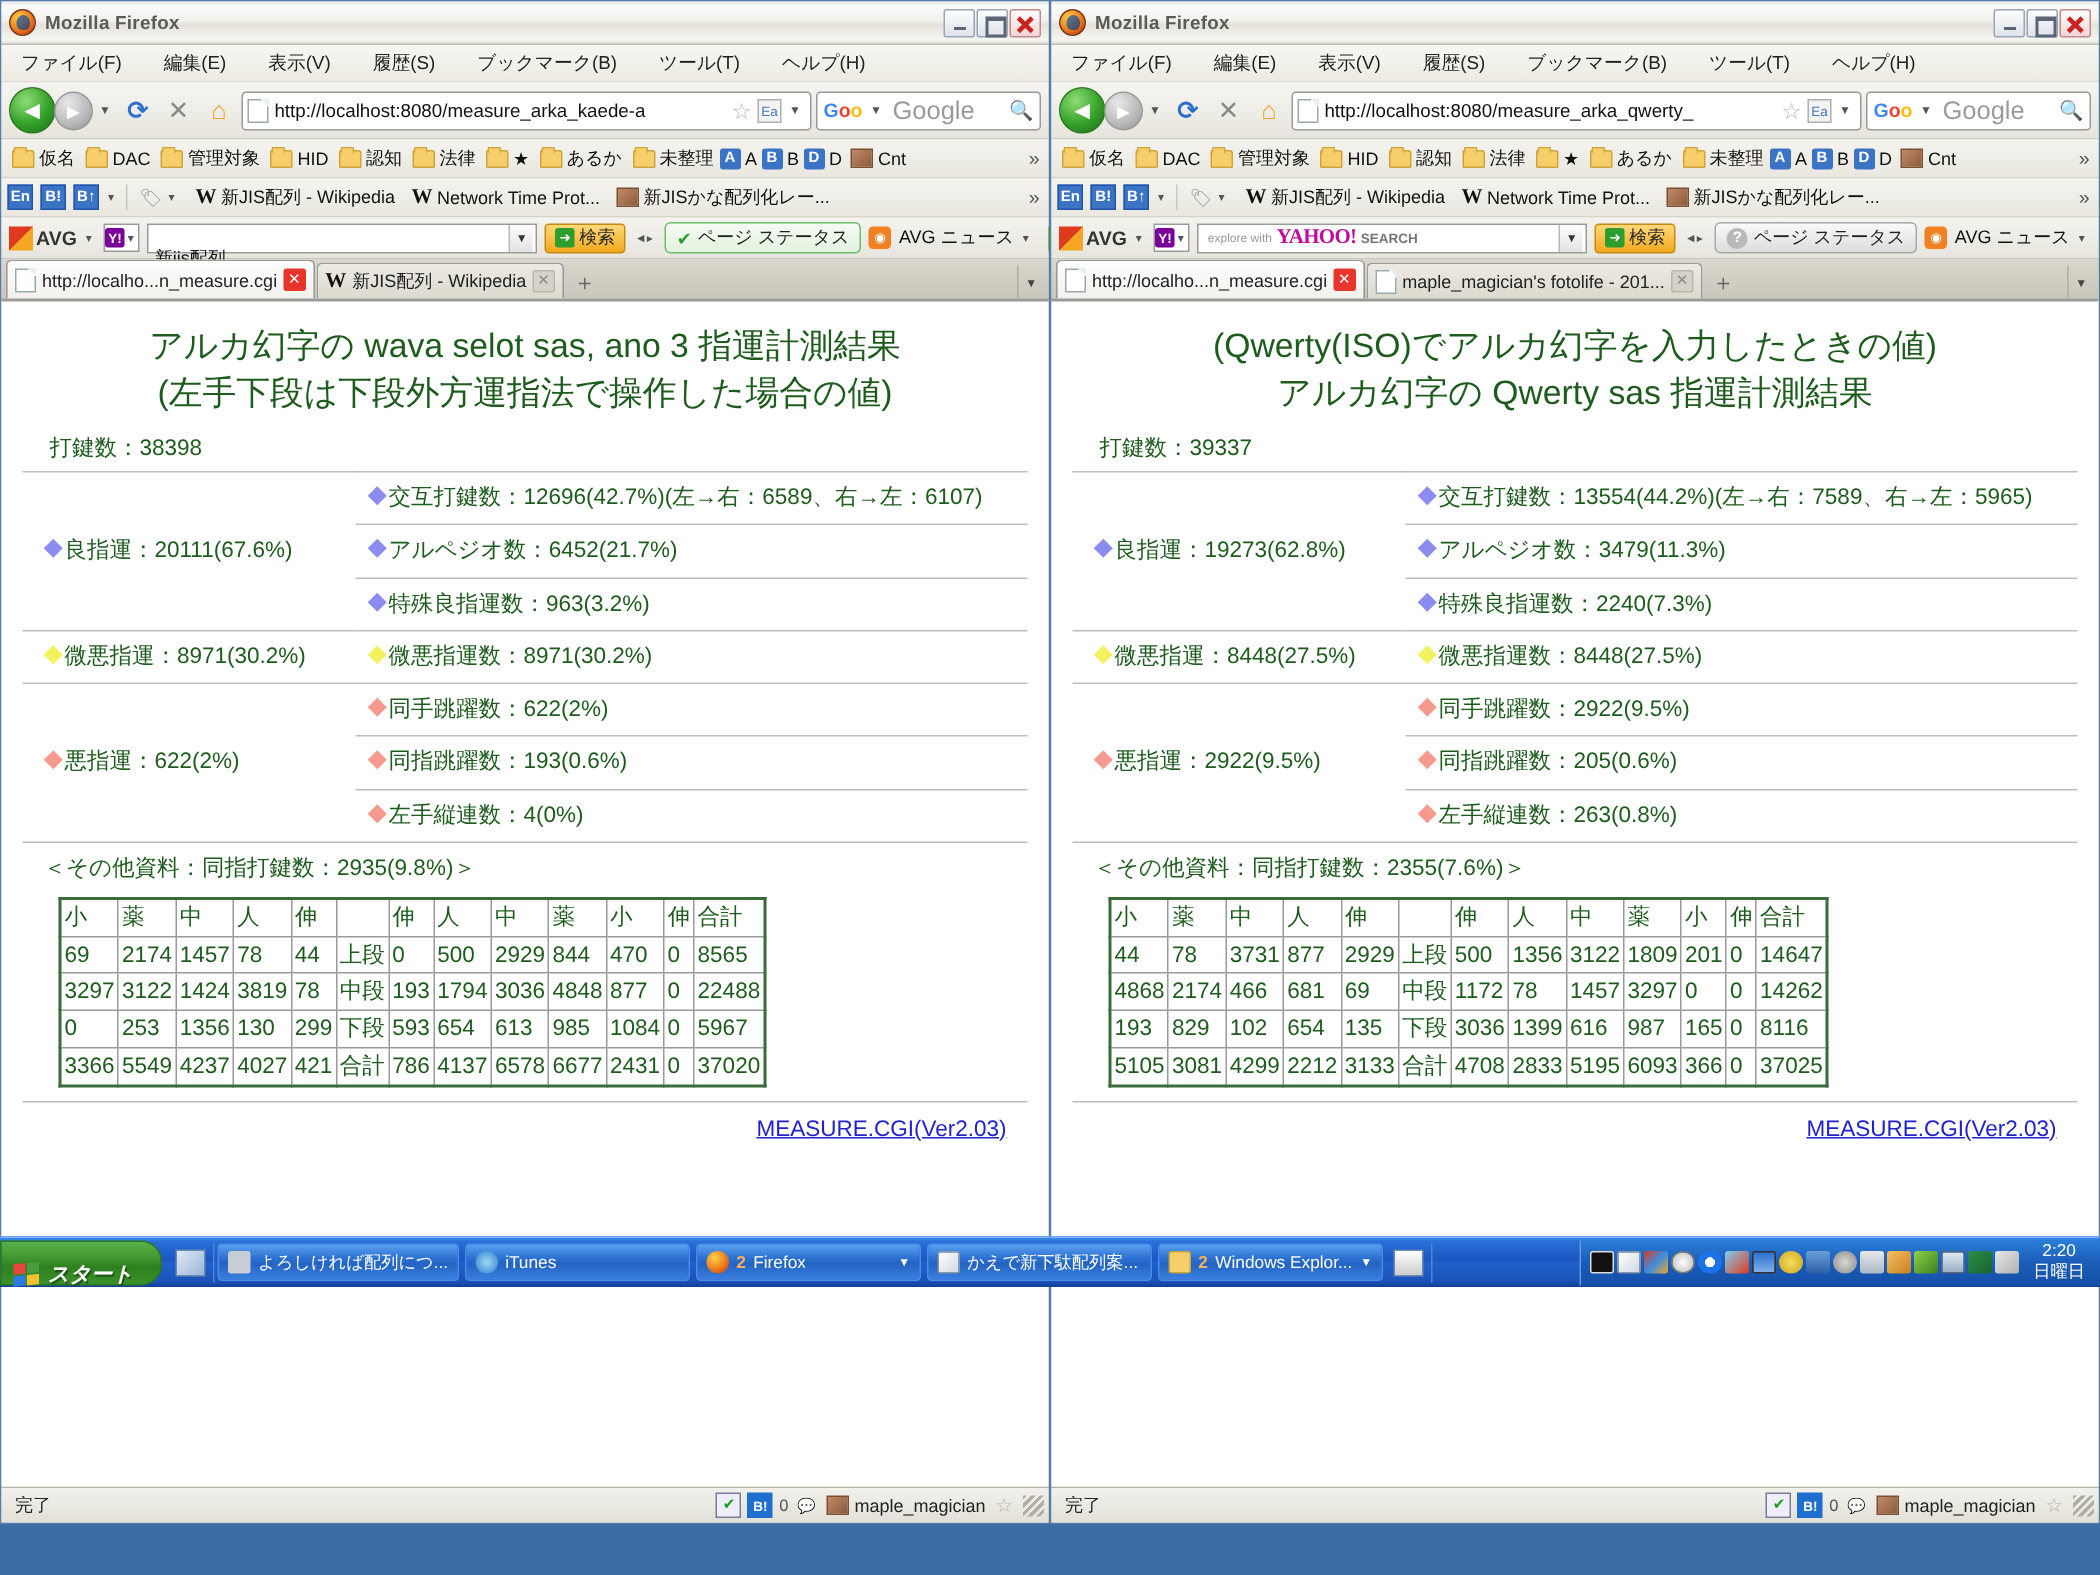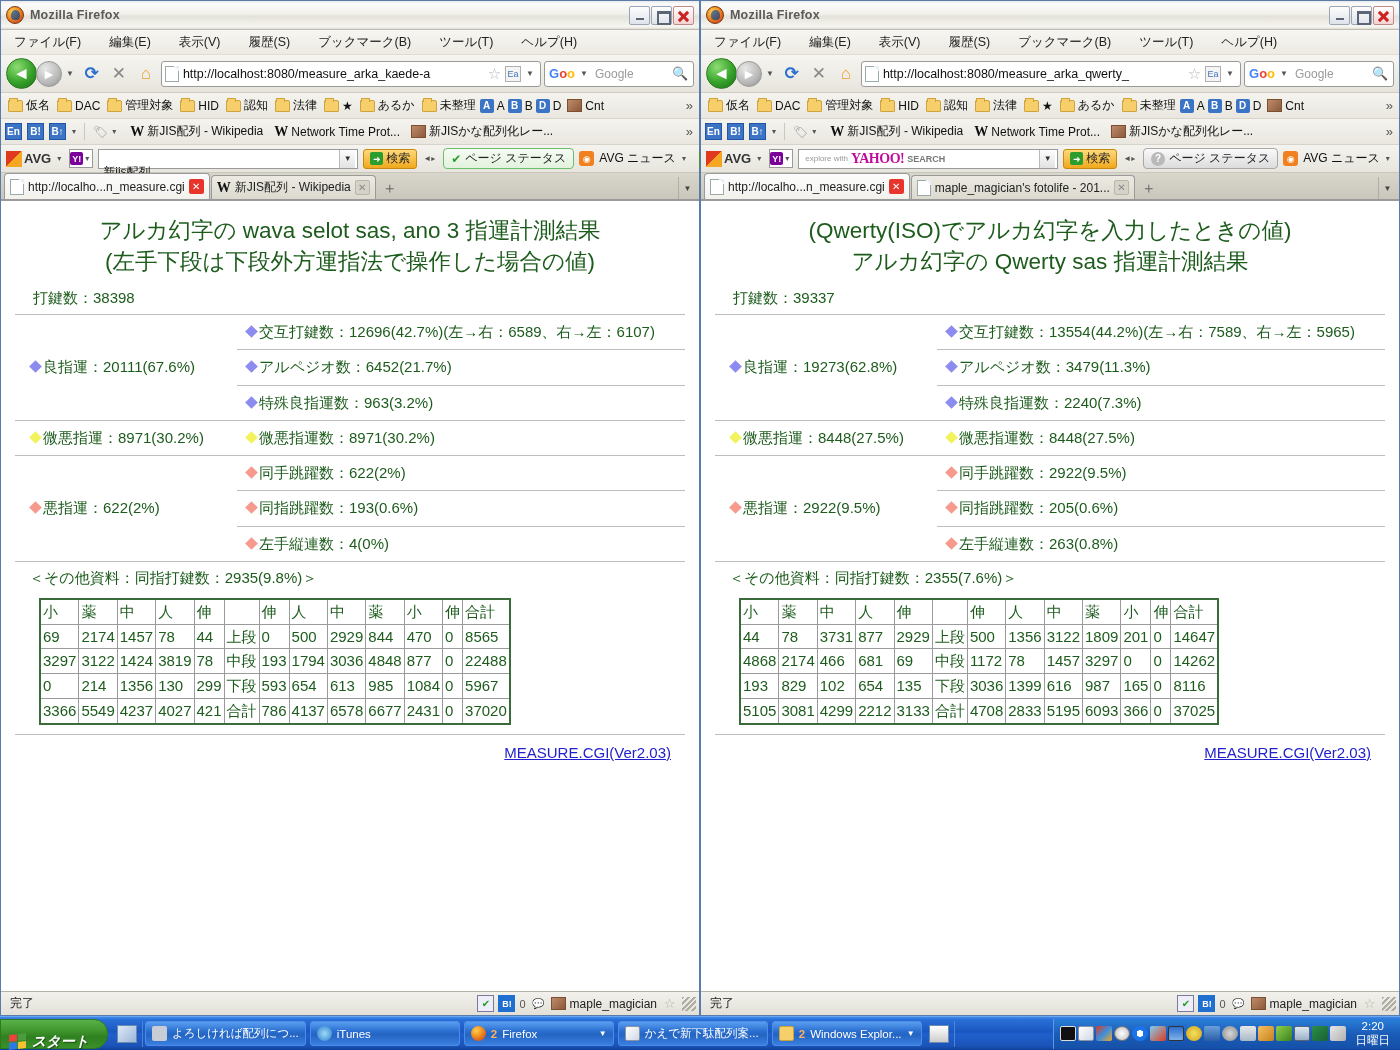--- a/index.html
+++ b/index.html
@@ -3,21 +3,21 @@
 <meta charset="utf-8">
 <style>
   * { box-sizing: border-box; }
   html, body {
     margin: 0; padding: 0;
     width: 1400px; height: 1050px;
     overflow: hidden;
     font-family: "Liberation Sans", "DejaVu Sans", sans-serif;
     background: #3a6ea5;
   }
-  .desktop { position: relative; width: 1400px; height: 1050px; background:#ffffff;border-radius:32px; }
+  .desktop { position: relative; width: 1400px; height: 858px; background:#ffffff;border-radius:32px; }
 
   
   .win {
     position: absolute; top: 0; height: 1016px; width: 700px;
     background: #f0eee6;
     border: 1px solid #5a7ca8;
     display: flex; flex-direction: column;
   }
   .win.left  { left: 0; }
   .win.right { left: 700px; }
@@ -100,21 +100,21 @@
     flex:1 1 auto;font-size:12.5px;color:#111;white-space:nowrap;overflow:hidden;min-width:0;
   }
   .star{color:#b9b9b9;font-size:15px;flex:0 0 auto;}
   .smallbox{width:16px;height:16px;border:1px solid #b0b0b0;background:#f4f4f4;font-size:9px;color:#4477bb;display:flex;align-items:center;justify-content:center;flex:0 0 16px;}
   .searchbar{
     flex:0 0 150px;height:26px;background:#fff;border:1px solid #9a9a9a;border-radius:3px;
     display:flex;align-items:center;padding:0 4px;gap:4px;
   }
   .gicon{font-size:13px;font-weight:bold;flex:0 0 auto;}
   .gicon .b{color:#4285f4}.gicon .r{color:#ea4335}.gicon .y{color:#fbbc05}
-  .searchph{flex:1;font-size:12px;color:#9a9a9a;}
+  .searchph{flex:1;font-size:17px;color:#9a9a9a;}
   .magnify{color:#4a6aa5;font-size:13px;}
 
   
   .bmbar{
     height:26px;flex:0 0 26px;display:flex;align-items:center;gap:1px;padding:0 4px;
     background: linear-gradient(to bottom,#f4f3ef,#e9e7df);
     border-bottom:1px solid #d6d3c9; overflow:hidden;
   }
   .folder{width:15px;height:12px;background:#f6cf6a;border:1px solid #d0a33c;border-radius:1px 2px 1px 1px;flex:0 0 15px;position:relative;}
   .folder::before{content:"";position:absolute;top:-3px;left:0;width:7px;height:3px;background:#f6cf6a;border:1px solid #d0a33c;border-bottom:none;border-radius:1px 1px 0 0;}
@@ -552,21 +552,21 @@
               <td>193</td>
               <td>1794</td>
               <td>3036</td>
               <td>4848</td>
               <td>877</td>
               <td>0</td>
               <td>22488</td>
             </tr>
             <tr>
               <td>0</td>
-              <td>214</td>
+              <td>253</td>
               <td>1356</td>
               <td>130</td>
               <td>299</td>
               <td>下段</td>
               <td>593</td>
               <td>654</td>
               <td>613</td>
               <td>985</td>
               <td>1084</td>
               <td>0</td>

